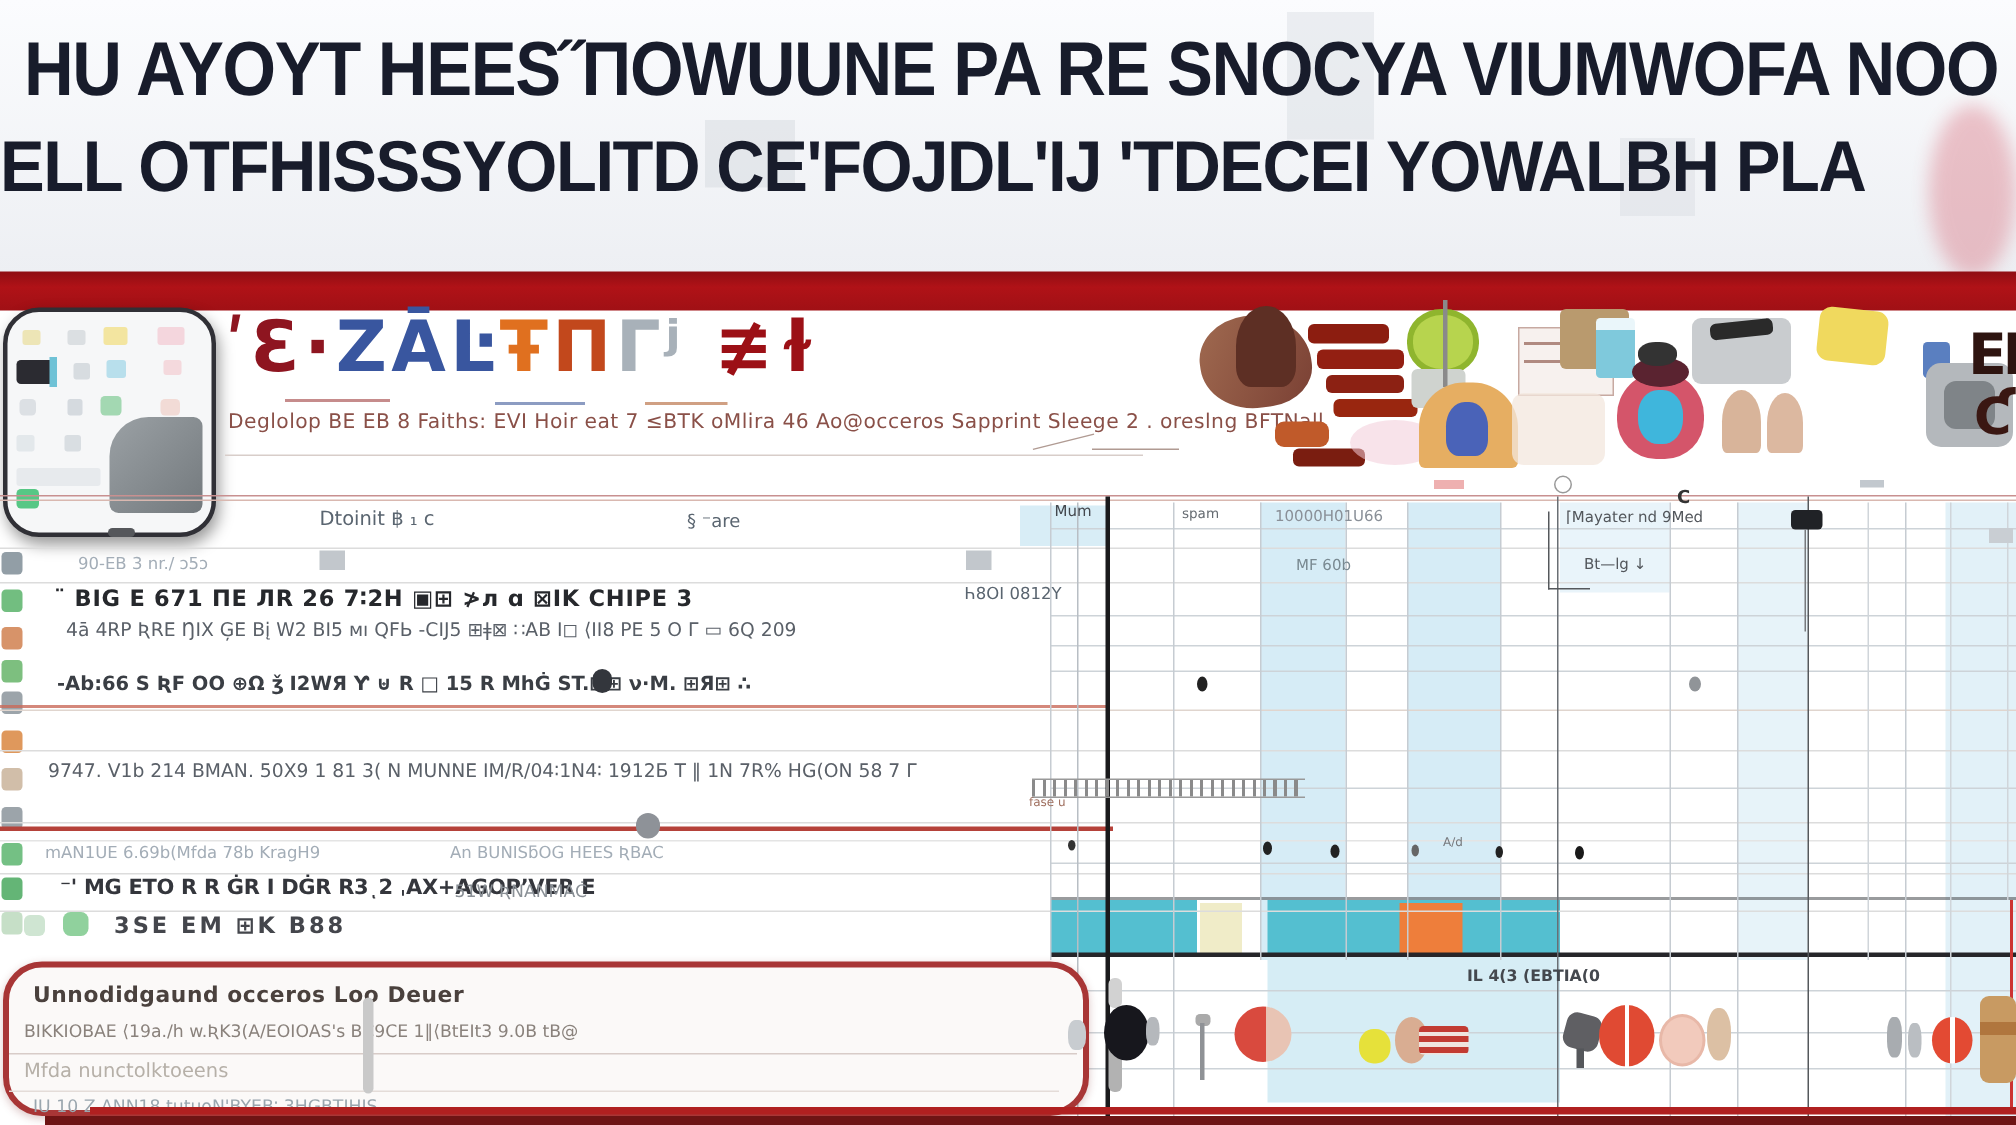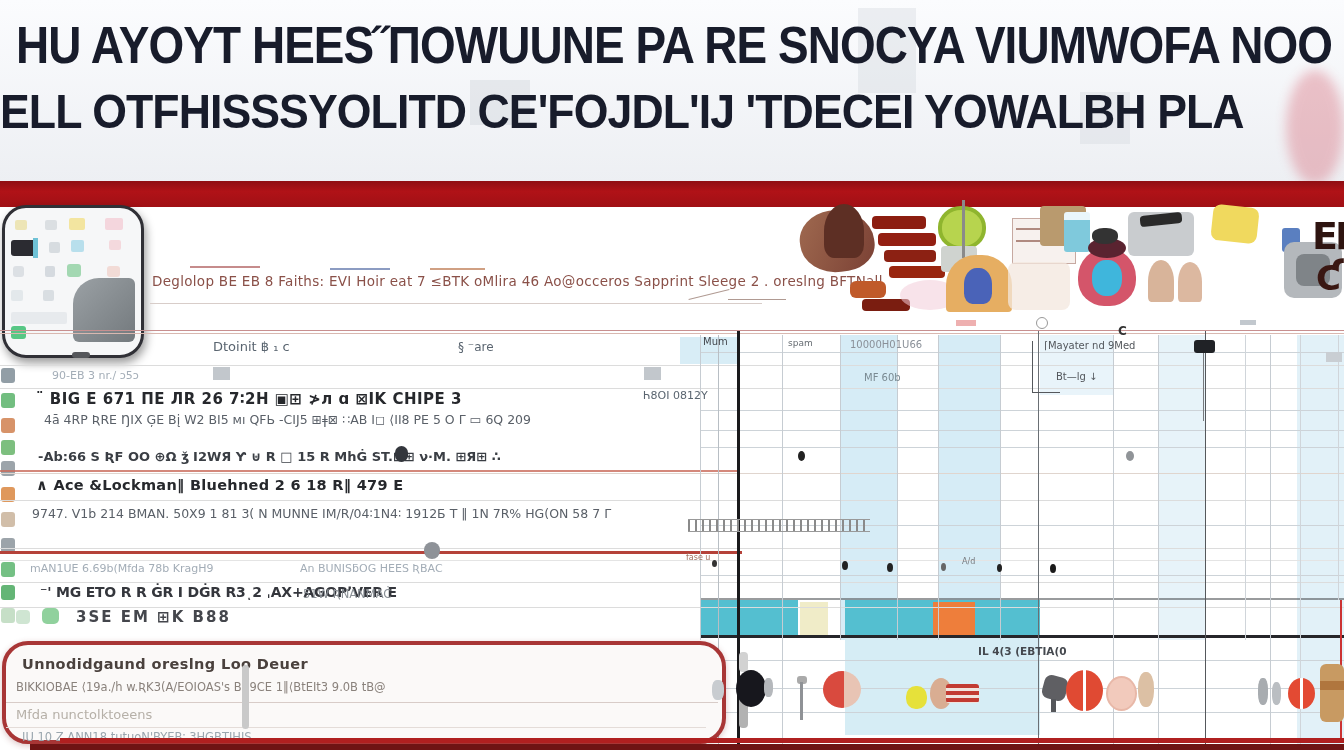--- a/index.html
+++ b/index.html
@@ -63,20 +63,22 @@
   <div class="strip-ic" style="top:418px;background:#d0804f;"></div>
   <div class="strip-ic" style="top:440px;background:#66b469;"></div>
   <div class="strip-ic" style="top:461px;background:#8b949b;"></div>
   <div class="strip-ic" style="top:487px;background:#d9863f;"></div>
   <div class="strip-ic" style="top:512px;background:#c9b39a;"></div>
   <div class="strip-ic" style="top:538px;background:#8b949b;"></div>
   <div class="strip-ic" style="top:562px;background:#5cb56e;"></div>
   <div class="strip-ic" style="top:585px;background:#49a85e;"></div>
   <div class="strip-ic" style="top:608px;background:#bcd9bd;"></div>
 
+  <div id="logo" class="abs" style="left:150px;top:204px;height:62px;font-family:'DejaVu Sans',sans-serif;
+              font-weight:900;font-size:47px;letter-spacing:3px;white-space:nowrap;"><span style="color: rgb(142, 21, 32);">ʹƐ·</span><span style="color: rgb(57, 86, 159);">ΖĀĿ</span><span style="color: rgb(224, 112, 31);">Ŧ</span><span style="color: rgb(194, 72, 28);">Π</span><span style="color: rgb(168, 177, 185);">Γʲ</span><span style="color: rgb(156, 16, 22);"> ≢ɫ</span></div>
   <div class="abs" style="left:190px;top:266px;width:70px;height:2px;background:#a04040;opacity:.6;"></div>
   <div class="abs" style="left:330px;top:268px;width:60px;height:2px;background:#405a9a;opacity:.6;"></div>
   <div class="abs" style="left:430px;top:268px;width:55px;height:2px;background:#b06030;opacity:.6;"></div>
   <div class="txt" style="left:152px;top:273px;font-size:13.5px;color:#8a5048;letter-spacing:.3px;">Deglolop BE EB 8 Faiths: EVI Hoir eat 7 ≤BTK oMlira 46 Ao@occeros Sapprint Sleege 2 . oreslng BFTNall</div>
   <div class="hl" style="left:150px;top:303px;width:612px;background:#d8cdc9;"></div>
   <div class="abs" style="left:688px;top:294px;width:42px;height:1px;background:#b09a92;transform:rotate(-14deg);"></div>
   <div class="abs" style="left:728px;top:299px;width:58px;height:1px;background:#b09a92;"></div>
 
   <div class="abs" style="left:800px;top:210px;width:74px;height:62px;background:linear-gradient(120deg,#a06a50,#7a4034);border-radius:45% 55% 40% 50%;transform:rotate(-8deg);"></div>
   <div class="abs" style="left:824px;top:204px;width:40px;height:54px;background:#5d2f24;border-radius:50% 50% 25% 25%;"></div>
@@ -191,49 +193,48 @@
 
   <div class="txt row-faint" style="left:52px;top:369px;font-size:11px;">90-EB 3 nr./ ɔ5ɔ</div>
 
   <div class="txt row-bold" style="left:36px;top:390px;font-size:15px;letter-spacing:.5px;">¨ BIG E 671 ΠE ЛR 26 7∶2H ▣⊞ ≯л ɑ ⊠IK  CHIPE 3</div>
   <div class="txt" style="left:643px;top:389px;font-size:11px;color:#5a6570;">Һ8OI 0812Y</div>
 
   <div class="txt row-norm" style="left:44px;top:412px;font-size:12.5px;">4ā 4RP ƦRE  ŊIX ĢE  Bį W2 BI5 мı QFЬ -CIJ5 ⊞ǂ⊠ ∷AB I◻ ⟨II8 PE 5 O Γ ▭ 6Q 209</div>
   <div class="txt" style="left:38px;top:449px;font-size:13px;color:#3a3e44;font-weight:bold;">-Ab:66 S ƦF OO ⊕Ω ǯ I2WЯ Ƴ ⊎ R □ 15 R MhĠ ST.⊟⊞ ν·Μ. ⊞Я⊞ ∴</div>
   <div class="abs" style="left:395px;top:446px;width:13px;height:16px;background:#33363c;border-radius:7px;"></div>
 
-  <div class="txt row-bold" style="left:36px;top:477px;font-size:14.5px;letter-spacing:.3px;">∧ Ace &amp;Lockman‖ Bluehned 2 6 18 R‖ 479 E</div>
   <div class="txt row-norm" style="left:32px;top:506px;font-size:12.5px;">9747. V1b 214 BMAN. 50X9 1 81 3( N MUNNE IM/R/04∶1N4∶ 1912Б T ‖ 1N 7R% HG(ON 58 7 Γ</div>
   <div class="abs" style="left:424px;top:542px;width:16px;height:17px;background:#8e9298;border-radius:8px;"></div>
 
   <div class="txt row-faint" style="left:30px;top:562px;font-size:11px;">mAN1UE 6.69b(Mfda 78b KragH9</div>
   <div class="txt row-faint" style="left:300px;top:562px;font-size:11px;">An BUNISƃOG HEES ƦBAC</div>
 
   <div class="txt row-bold" style="left:40px;top:584px;font-size:14px;letter-spacing:-.2px;color:#34363c;">⁻' MG ETO R R ĠR I DĠR R3ͺ2 ˌAX+AGOPʼVER E</div>
   <div class="txt" style="left:303px;top:587px;font-size:11.5px;color:#8a9096;">51W  ƦNANMAĊ</div>
 
   <div class="abs" style="left:42px;top:608px;width:17px;height:16px;background:#7cc98c;border-radius:5px;opacity:.85;"></div>
   <div class="abs" style="left:16px;top:610px;width:14px;height:14px;background:#cfe5d2;border-radius:4px;"></div>
   <div class="txt row-bold" style="left:76px;top:608px;font-size:15px;letter-spacing:2px;color:#44464c;">3SE EM ⊞K B88</div>
 
   <div class="dot" style="left:798px;top:451px;width:7px;height:10px;background:#222;"></div>
   <div class="dot" style="left:1126px;top:451px;width:8px;height:10px;background:#909498;"></div>
   <div class="abs" style="left:688px;top:519px;width:182px;height:11px;border-top:1px solid #999;border-bottom:1px solid #999;background:repeating-linear-gradient(90deg,#8a8a8a 0 2px,transparent 2px 7px);"></div>
-  <div class="txt" style="left:686px;top:553px;font-size:8px;color:#a07060;">fase u</div>
+  <div class="txt" style="left:686px;top:530px;font-size:8px;color:#a07060;">fase u</div>
   <div class="txt" style="left:962px;top:557px;font-size:8px;color:#77797d;">A/d</div>
   <div class="dot" style="left:712px;top:560px;width:5px;height:7px;background:#333;"></div>
   <div class="dot" style="left:842px;top:561px;width:6px;height:9px;background:#222;"></div>
   <div class="dot" style="left:887px;top:563px;width:6px;height:9px;background:#222;"></div>
   <div class="dot" style="left:941px;top:563px;width:5px;height:8px;background:#666;"></div>
   <div class="dot" style="left:997px;top:564px;width:5px;height:8px;background:#222;"></div>
   <div class="dot" style="left:1050px;top:564px;width:6px;height:9px;background:#1a1a1a;"></div>
 
   <div class="abs" style="left:2px;top:641px;width:724px;height:103px;background:#fbf9f8;border:4px solid #a83636;
               border-radius:26px;box-sizing:border-box;box-shadow:0 2px 6px rgba(120,30,30,.25);">
-    <div class="panel-line" style="left:16px;top:11px;font-size:14.5px;font-weight:bold;color:#4a413d;letter-spacing:.4px;">Unnodidgaund oreslng Loo Deuer</div>
+    <div class="panel-line" style="left:16px;top:11px;font-size:14.5px;font-weight:bold;color:#4a413d;letter-spacing:.4px;">Unnodidgaund occeros Loo Deuer</div>
     <div class="panel-line" style="left:10px;top:35px;font-size:11.5px;color:#8a827c;">BIKKIOBAE  ⟨19a./h w.ƦK3(A/EOIOAS's  BC9CE  1‖⟨BtEIt3 9.0B tB@</div>
     <div class="abs" style="left:0;top:57px;width:712px;height:1px;background:#d8ccc8;"></div>
     <div class="panel-line" style="left:10px;top:62px;font-size:13px;color:#b6b0a8;">Mfda nunctolktoeens</div>
     <div class="abs" style="left:0;top:82px;width:700px;height:1px;background:#e4dcd8;"></div>
     <div class="panel-line" style="left:16px;top:85px;font-size:11.5px;color:#9aa6ae;">IU 10 Z.ANN18 tutuoN'BYEB∶ 3HGBTIHIS</div>
     <div class="abs" style="left:236px;top:20px;width:7px;height:64px;background:#c9c9c9;border-radius:4px;"></div>
   </div>
   <div class="abs" style="left:739px;top:652px;width:9px;height:20px;background:#d2d2d2;border-radius:4px;"></div>
   <div class="abs" style="left:739px;top:684px;width:9px;height:44px;background:#b2b2b2;border-radius:4px;"></div>
 

